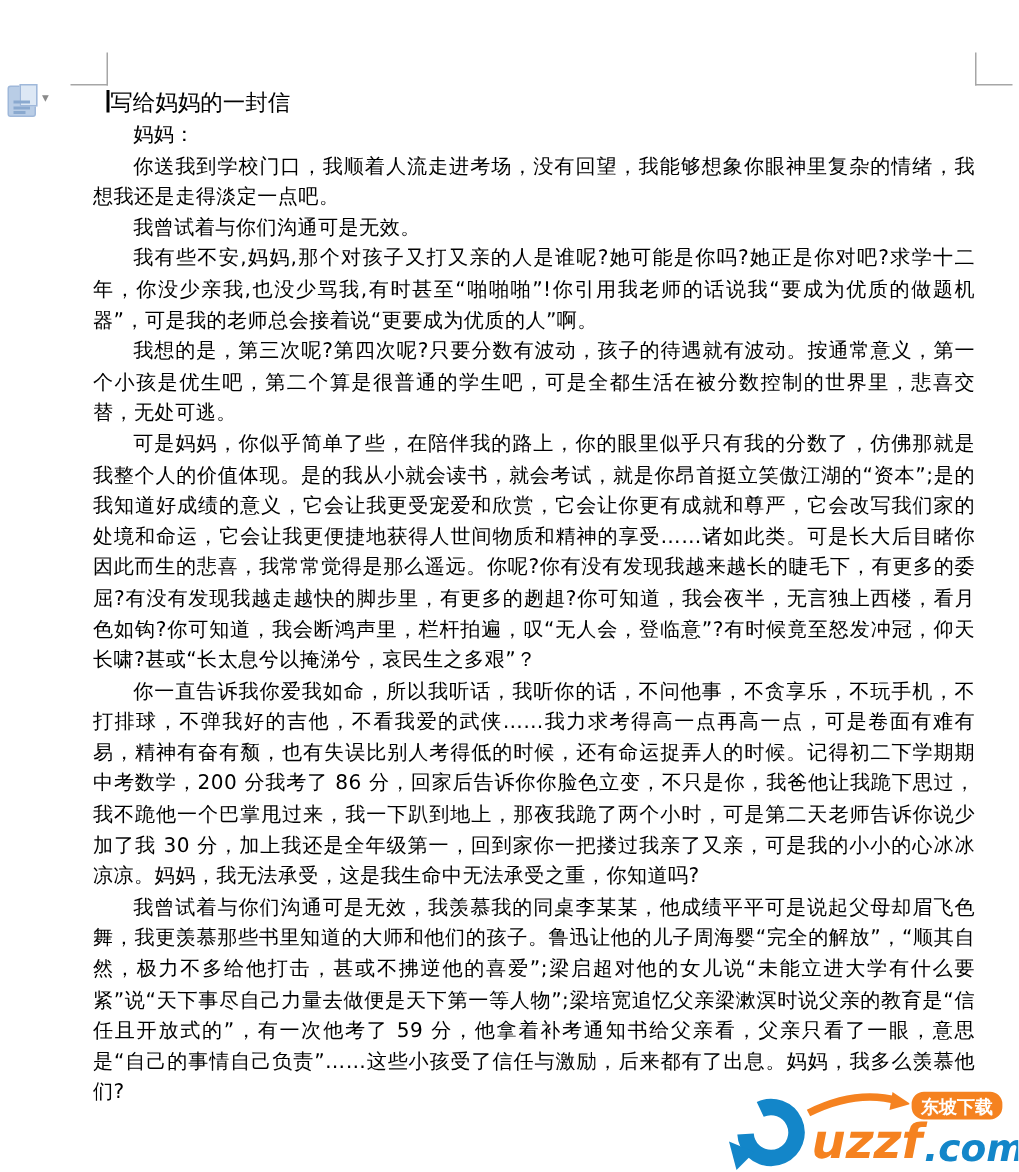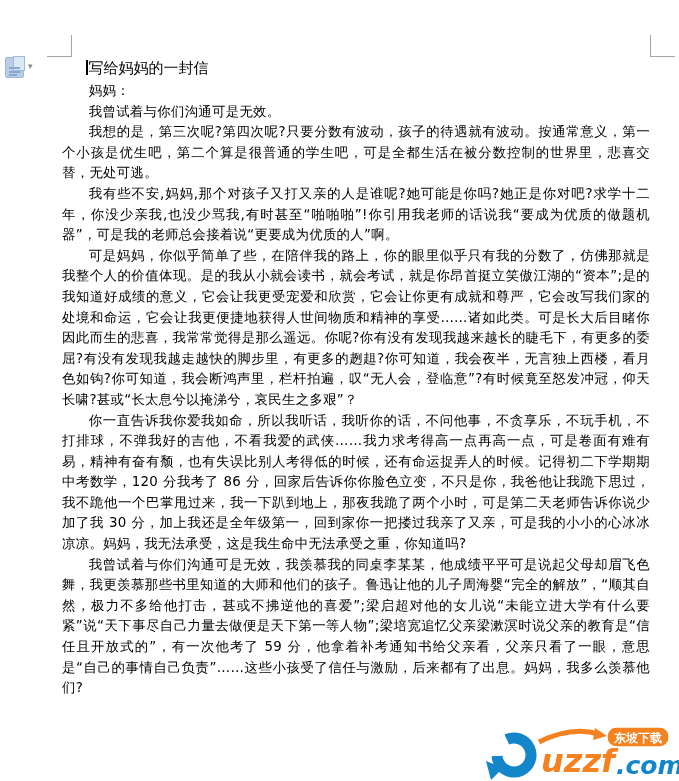--- a/index.html
+++ b/index.html
@@ -17,21 +17,21 @@
   .paste-icon .l1,.paste-icon .l2,.paste-icon .l3{position:absolute;left:3px;height:2px;background:#8aa9cf;}
   .paste-icon .l1{top:9px;width:11px;}
   .paste-icon .l2{top:13px;width:11px;}
   .paste-icon .l3{top:16px;width:8px;}
   .paste-drop{position:absolute;left:24px;top:5px;font-size:9px;color:#8a8a8a;line-height:10px;}
   
   .mark-tl{position:absolute;left:47px;top:35px;width:24px;height:21px;border-right:1px solid #a6a6a6;border-bottom:1px solid #a6a6a6;}
   .mark-tr{position:absolute;left:650px;top:35px;width:24px;height:21px;border-left:1px solid #a6a6a6;border-bottom:1px solid #a6a6a6;}
   
   .doc{position:absolute;left:62px;top:56px;width:588px;color:#000;}
-  .doc-title{font-size:15px;line-height:25px;font-weight:400;margin:0 0 0 24px;white-space:nowrap;}
+  .doc-title{font-size:15px;line-height:25px;font-weight:400;margin:0 0 0 9px;white-space:nowrap;}
   .cursor{display:inline-block;width:1.5px;height:15px;background:#000;margin-right:1px;vertical-align:-2px;}
   .doc p{margin:0;font-size:13.4px;line-height:20.6px;text-indent:2em;text-align:justify;letter-spacing:0.3px;}
   .doc p.salutation{text-align:left;}
   
   .watermark{position:absolute;right:0;bottom:0;width:196px;height:56px;background:rgba(255,255,255,0.78);text-align:center;}
   .watermark svg{position:absolute;left:0;top:0;}
 </style>
 </head>
 <body>
 
@@ -46,25 +46,26 @@
     </span>
     <span class="paste-drop">▾</span>
   </div>
 
   <div class="mark-tl"></div>
   <div class="mark-tr"></div>
 
   <div class="doc">
     <h1 class="doc-title"><span class="cursor"></span><span>写给妈妈的一封信</span></h1>
     <p class="salutation">妈妈：</p>
+    <p>你送我到学校门口，我顺着人流走进考场，没有回望，我能够想象你眼神里复杂的情绪，我想我还是走得淡定一点吧。</p>
     <p>我曾试着与你们沟通可是无效。</p>
+    <p>我有些不安,妈妈,那个对孩子又打又亲的人是谁呢?她可能是你吗?她正是你对吧?求学十二年，你没少亲我,也没少骂我,有时甚至“啪啪啪”!你引用我老师的话说我“要成为优质的做题机器”，可是我的老师总会接着说“更要成为优质的人”啊。</p>
     <p>我想的是，第三次呢?第四次呢?只要分数有波动，孩子的待遇就有波动。按通常意义，第一个小孩是优生吧，第二个算是很普通的学生吧，可是全都生活在被分数控制的世界里，悲喜交替，无处可逃。</p>
-    <p>我有些不安,妈妈,那个对孩子又打又亲的人是谁呢?她可能是你吗?她正是你对吧?求学十二年，你没少亲我,也没少骂我,有时甚至“啪啪啪”!你引用我老师的话说我“要成为优质的做题机器”，可是我的老师总会接着说“更要成为优质的人”啊。</p>
     <p>可是妈妈，你似乎简单了些，在陪伴我的路上，你的眼里似乎只有我的分数了，仿佛那就是我整个人的价值体现。是的我从小就会读书，就会考试，就是你昂首挺立笑傲江湖的“资本”;是的我知道好成绩的意义，它会让我更受宠爱和欣赏，它会让你更有成就和尊严，它会改写我们家的处境和命运，它会让我更便捷地获得人世间物质和精神的享受……诸如此类。可是长大后目睹你因此而生的悲喜，我常常觉得是那么遥远。你呢?你有没有发现我越来越长的睫毛下，有更多的委屈?有没有发现我越走越快的脚步里，有更多的趔趄?你可知道，我会夜半，无言独上西楼，看月色如钩?你可知道，我会断鸿声里，栏杆拍遍，叹“无人会，登临意”?有时候竟至怒发冲冠，仰天长啸?甚或“长太息兮以掩涕兮，哀民生之多艰”？</p>
-    <p>你一直告诉我你爱我如命，所以我听话，我听你的话，不问他事，不贪享乐，不玩手机，不打排球，不弹我好的吉他，不看我爱的武侠……我力求考得高一点再高一点，可是卷面有难有易，精神有奋有颓，也有失误比别人考得低的时候，还有命运捉弄人的时候。记得初二下学期期中考数学，120 分我考了 86 分，回家后告诉你你脸色立变，不只是你，我爸他让我跪下思过，我不跪他一个巴掌甩过来，我一下趴到地上，那夜我跪了两个小时，可是第二天老师告诉你说少加了我 30 分，加上我还是全年级第一，回到家你一把搂过我亲了又亲，可是我的小小的心冰冰凉凉。妈妈，我无法承受，这是我生命中无法承受之重，你知道吗?</p>
+    <p>你一直告诉我你爱我如命，所以我听话，我听你的话，不问他事，不贪享乐，不玩手机，不打排球，不弹我好的吉他，不看我爱的武侠……我力求考得高一点再高一点，可是卷面有难有易，精神有奋有颓，也有失误比别人考得低的时候，还有命运捉弄人的时候。记得初二下学期期中考数学，200 分我考了 86 分，回家后告诉你你脸色立变，不只是你，我爸他让我跪下思过，我不跪他一个巴掌甩过来，我一下趴到地上，那夜我跪了两个小时，可是第二天老师告诉你说少加了我 30 分，加上我还是全年级第一，回到家你一把搂过我亲了又亲，可是我的小小的心冰冰凉凉。妈妈，我无法承受，这是我生命中无法承受之重，你知道吗?</p>
     <p>我曾试着与你们沟通可是无效，我羡慕我的同桌李某某，他成绩平平可是说起父母却眉飞色舞，我更羡慕那些书里知道的大师和他们的孩子。鲁迅让他的儿子周海婴“完全的解放”，“顺其自然，极力不多给他打击，甚或不拂逆他的喜爱”;梁启超对他的女儿说“未能立进大学有什么要紧”说“天下事尽自己力量去做便是天下第一等人物”;梁培宽追忆父亲梁漱溟时说父亲的教育是“信任且开放式的”，有一次他考了 59 分，他拿着补考通知书给父亲看，父亲只看了一眼，意思是“自己的事情自己负责”……这些小孩受了信任与激励，后来都有了出息。妈妈，我多么羡慕他们?</p>
   </div>
 
   <div class="watermark">
     <svg width="196" height="56" viewBox="0 0 196 56">
 
       <g transform="rotate(-115 31 30)">
         <circle cx="31" cy="30" r="17" fill="none" stroke="#1386c9" stroke-width="11" stroke-dasharray="86 22"></circle>
       </g>
       <polygon points="3,36 20,43 8,55" fill="#1386c9"></polygon>

